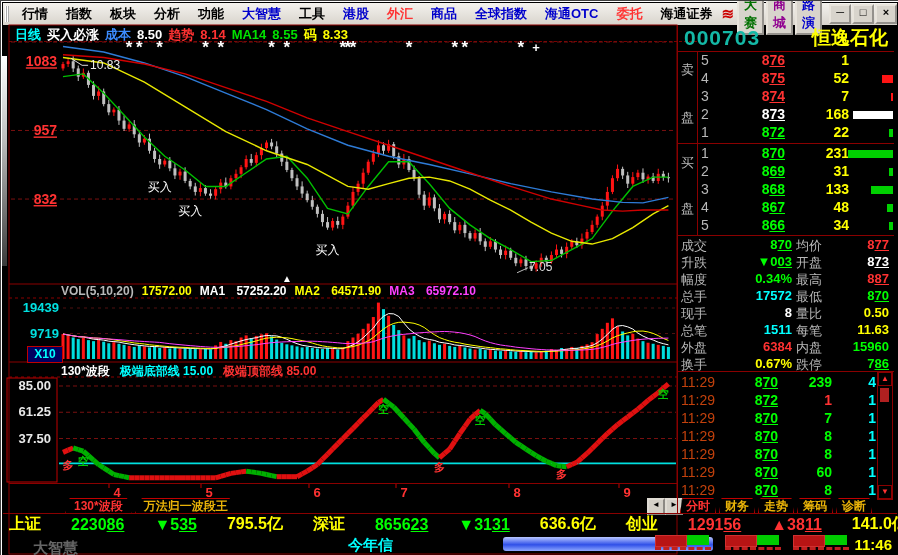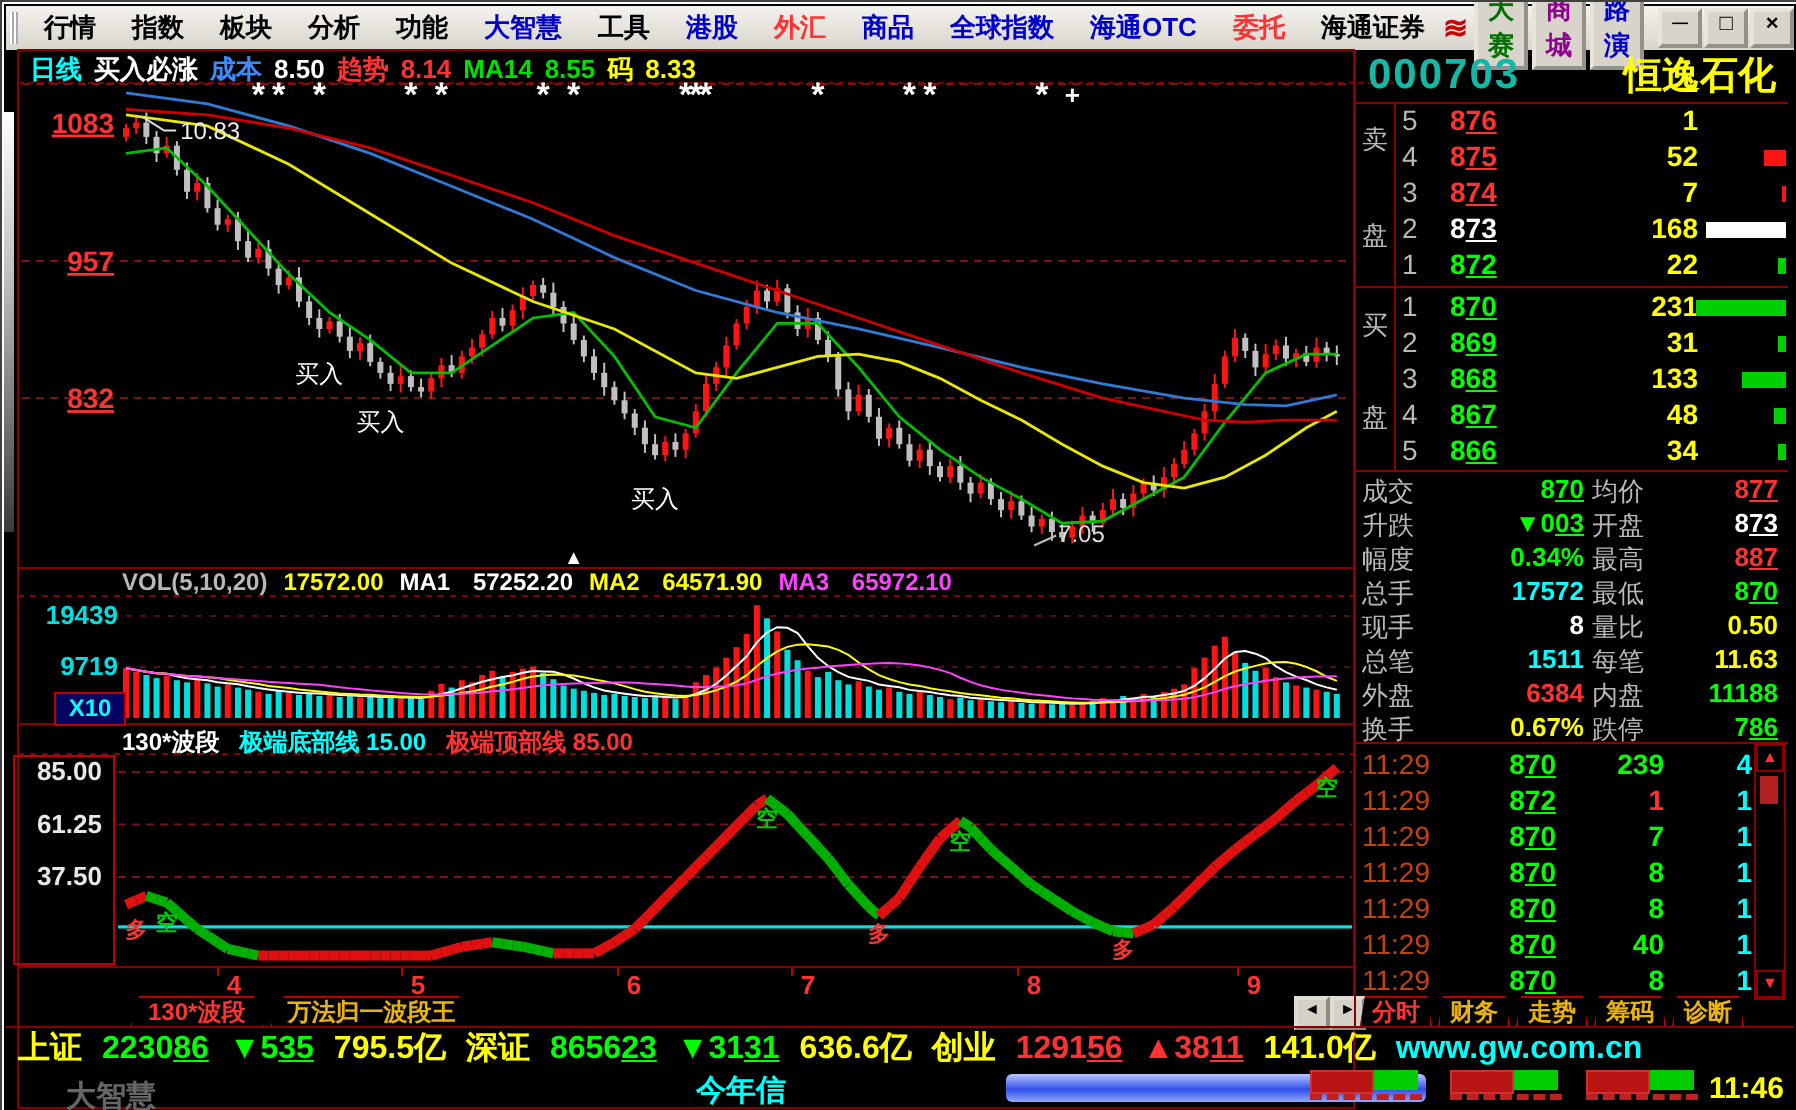--- a/index.html
+++ b/index.html
@@ -53,21 +53,21 @@
   #rpanel{left:676px;top:24px;width:216px;height:488px;border-left:1px solid #8a0000;}
   #stock-header{position:absolute;left:0;top:0;width:100%;height:26px;border-bottom:1px solid #8a0000;
      display:flex;justify-content:space-between;align-items:center;}
   #stock-code{color:#14b8a6;font-size:21px;font-weight:bold;margin-left:6px;letter-spacing:1px;}
   #stock-name{color:#ffff00;font-size:19px;font-weight:bold;margin-right:6px;}
   .qlabel{position:absolute;left:0;width:19px;color:#b8b8b8;font-size:13px;text-align:center;}
   .qsep{position:absolute;left:19px;top:0;bottom:0;border-left:1px solid #8a0000;}
   .queue{position:absolute;left:0;width:100%;}
   .qrow{position:absolute;left:19px;right:0;height:18px;font-size:14px;font-weight:bold;}
   .qrow .qi{position:absolute;left:4px;color:#b8b8b8;font-weight:normal;}
-  .qrow .qp{position:absolute;left:28px;width:60px;}
+  .qrow .qp{position:absolute;left:28px;width:60px;text-align:right;}
   .qrow .qv{position:absolute;left:92px;width:60px;text-align:right;color:#ffff00;}
   .qrow .qbar{position:absolute;right:1px;top:5px;height:8px;}
   #info-grid{position:absolute;left:0;top:210px;width:100%;height:136px;border-top:1px solid #8a0000;}
   .irow{position:absolute;left:0;right:0;height:17px;font-size:13px;font-weight:bold;}
   .irow .l1{position:absolute;left:3px;color:#b8b8b8;font-weight:normal;}
   .irow .v1{position:absolute;left:40px;width:74px;text-align:right;}
   .irow .l2{position:absolute;left:118px;color:#b8b8b8;font-weight:normal;}
   .irow .v2{position:absolute;right:5px;width:64px;text-align:right;}
   #ticks{position:absolute;left:0;top:346px;width:100%;height:127px;border-top:1px solid #8a0000;}
   .trow{position:absolute;left:0;right:16px;height:18px;font-size:14px;font-weight:bold;}
@@ -76,21 +76,21 @@
   .trow .tv{position:absolute;left:102px;width:52px;text-align:right;}
   .trow .tn{position:absolute;right:2px;width:30px;text-align:right;color:#00ffff;}
   #vscroll{position:absolute;right:1px;top:346px;width:14px;height:127px;border:1px solid #8a0000;}
   #vscroll .va{position:absolute;left:0;width:12px;height:12px;color:#ff3232;font-size:8px;
      text-align:center;line-height:12px;border:1px solid #8a0000;}
   #vscroll .vthumb{position:absolute;left:2px;top:16px;width:9px;height:14px;background:#b02020;}
   #rtabs{position:absolute;left:2px;top:473px;height:15px;display:flex;font-size:12px;font-weight:bold;}
   
   #status1{left:2px;top:512px;width:894px;height:21px;border-top:1px solid #8a0000;
      display:flex;align-items:center;font-size:16px;font-weight:bold;white-space:nowrap;}
-  #status1 span{margin-right:10px;}
+  #status1 span{margin-right:10px;margin-left:20px;}
   #status1 .lead{margin-left:6px;}
   #status2{left:2px;top:533px;width:894px;height:20px;font-size:15px;font-weight:bold;}
   #marq-left{position:absolute;left:30px;top:5px;color:#666;}
   #marq-text{position:absolute;left:345px;top:2px;color:#00ffff;}
   #marq-bar{position:absolute;left:500px;top:3px;width:210px;height:14px;border-radius:3px;
      background:linear-gradient(#b8c6ff 0%,#3050e8 55%,#8fa8ff 100%);}
   .indgrp{position:absolute;top:1px;width:58px;height:16px;}
   .indgrp .rb{position:absolute;left:0;top:0;width:30px;height:10px;background:#b81414;border:1px solid #d03030;}
   .indgrp .gb{position:absolute;left:32px;top:0;width:22px;height:10px;background:#00cc00;}
   .indgrp .dash{position:absolute;left:0;top:12px;width:56px;border-top:3px dashed #c02020;}
@@ -824,21 +824,21 @@
         <div class="irow" style="top: 86px;">
           <span class="l1">总笔</span>
           <span class="v1 c">1511</span>
           <span class="l2">每笔</span>
           <span class="v2 y">11.63</span>
         </div>
         <div class="irow" style="top: 103px;">
           <span class="l1">外盘</span>
           <span class="v1 r">6384</span>
           <span class="l2">内盘</span>
-          <span class="v2 g">11188</span>
+          <span class="v2 g">15960</span>
         </div>
         <div class="irow" style="top: 120px;">
           <span class="l1">换手</span>
           <span class="v1 y">0.67%</span>
           <span class="l2">跌停</span>
           <span class="v2 g">7<u>86</u></span>
         </div>
       </div>
     <div id="ticks">
         <div class="trow" style="top: 2px;">
@@ -867,21 +867,21 @@
         </div>
         <div class="trow" style="top: 74px;">
           <span class="tt">11:29</span>
           <span class="tp g">8<u>70</u></span>
           <span class="tv g">8</span>
           <span class="tn">1</span>
         </div>
         <div class="trow" style="top: 92px;">
           <span class="tt">11:29</span>
           <span class="tp g">8<u>70</u></span>
-          <span class="tv g">40</span>
+          <span class="tv g">60</span>
           <span class="tn">1</span>
         </div>
         <div class="trow" style="top: 110px;">
           <span class="tt">11:29</span>
           <span class="tp g">8<u>70</u></span>
           <span class="tv g">8</span>
           <span class="tn">1</span>
         </div>
       </div>
     <div id="vscroll">

